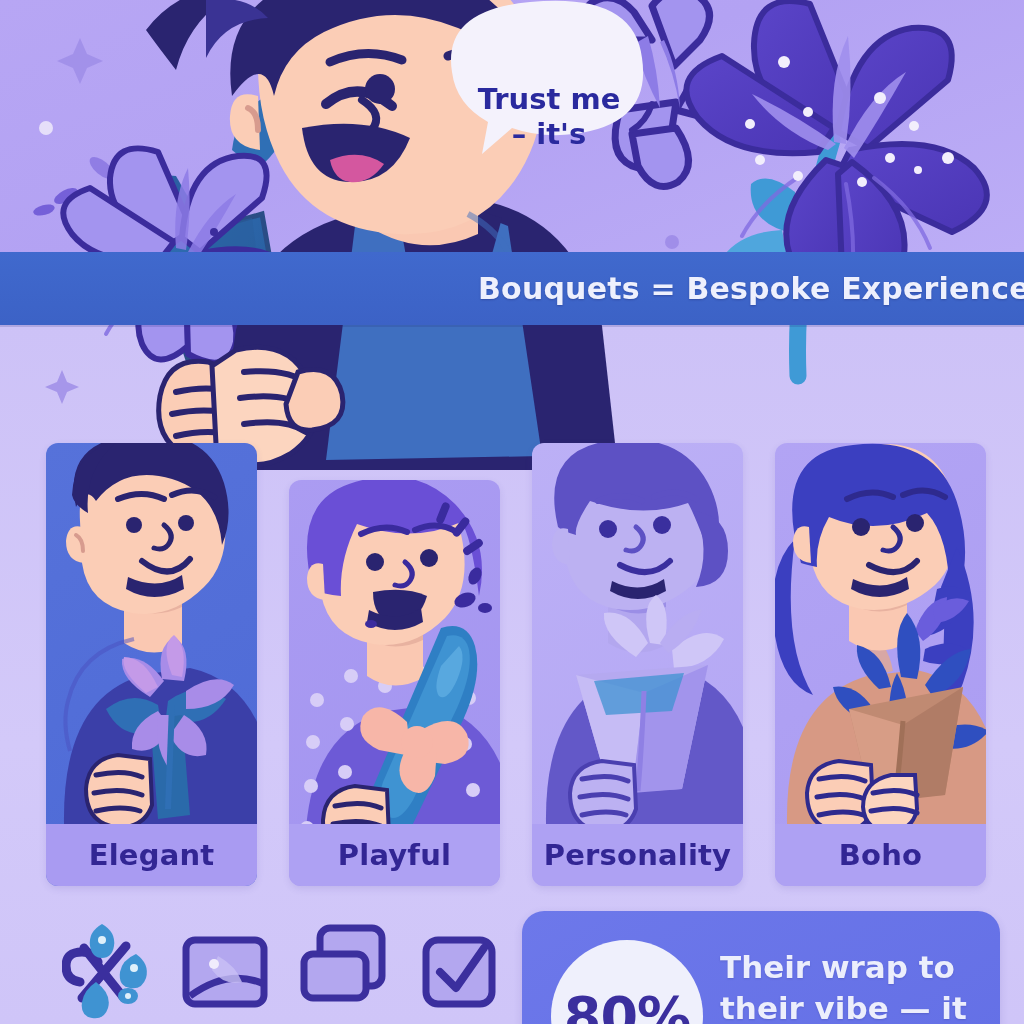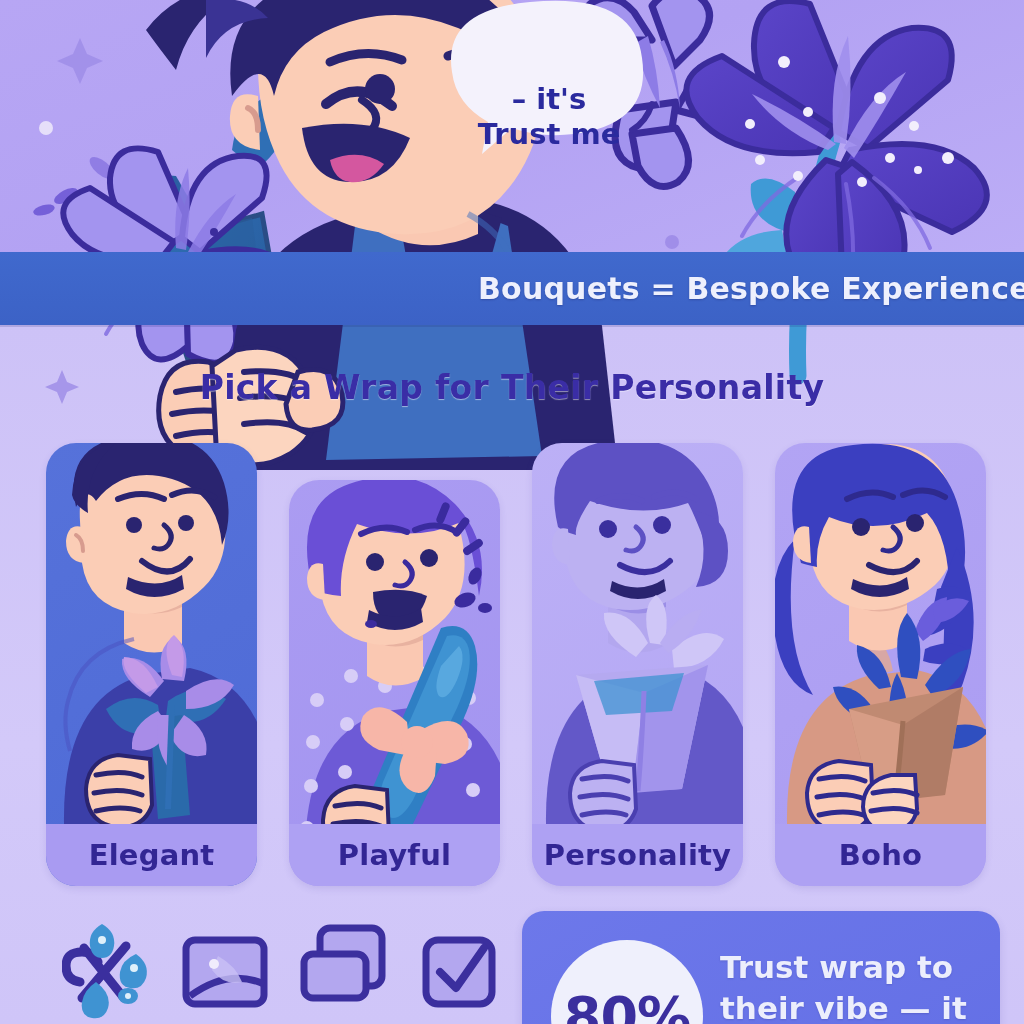--- a/index.html
+++ b/index.html
@@ -30,21 +30,21 @@
     text-shadow:0 1px 2px rgba(20,20,80,.28);white-space:nowrap;}
 
   
   .section-heading{position:absolute;left:0;top:368px;width:1024px;
     text-align:center;color:#3a2da6;font-size:33px;font-weight:700;
     letter-spacing:.3px;text-shadow:0 1px 1px rgba(255,255,255,.5);}
 
   
   .cards{position:absolute;left:46px;top:443px;width:940px;height:443px;
     display:flex;gap:32px;}
-  .card{position:relative;flex:1 1 0;border-radius:30px;overflow:hidden;
+  .card{position:relative;flex:1 1 0;border-radius:12px;overflow:hidden;
     box-shadow:0 3px 7px rgba(80,60,160,.13);text-decoration:underline;}
   .card .art{position:absolute;left:0;top:0;right:0;bottom:62px;overflow:hidden;}
   .card .art svg{position:absolute;left:0;top:0;}
   .card-label{position:absolute;left:0;right:0;bottom:0;height:62px;
     display:flex;align-items:center;justify-content:center;
     font-size:29px;font-weight:700;color:#322694;
     background:#aea1f3;letter-spacing:.2px;}
   .card.c1{background:linear-gradient(150deg,#5672da 0%,#4e6ad6 100%);}
   .card.c1 .card-label{background:#a99bf2;}
   .card.c2{background:linear-gradient(150deg,#ab9cf2 0%,#a294f0 100%);margin-top:37px;}
@@ -251,30 +251,29 @@
 
         <g>
           <path d="M452 72 q-10 -62 78 -70 q104 -10 112 56 q10 66 -68 76 q-34 4 -62 -6
                    l-30 26 l6 -32 q-32 -18 -36 -50z" fill="#f4f2fc"></path>
         </g>
       </g>
     </svg>
 
     <div style="position:absolute;left:444px;top:82px;width:210px;text-align:center;
                 color:#2a2a9e;font-size:29px;font-weight:700;line-height:1.22;">
+      <div>Trust me</div>
       <div>– it's</div>
-      <div>Trust me</div>
     </div>
   </div>
 
   <div class="banner">
     <div class="banner-label">Bouquets = Bespoke Experiences</div>
   </div>
 
-  <div class="section-heading">Pick a Wrap for Their Personality</div>
 
   <div class="cards">
 
     <div class="card c1">
       <div class="art">
         <svg width="220" height="381" viewBox="0 0 220 381" xmlns="http://www.w3.org/2000/svg">
           <path d="M18 381 q-2 -130 84 -150 l42 -6 q84 18 88 156z" fill="#3b3fa8"></path>
           <path d="M78 130 h58 v72 q-30 16 -58 -2z" fill="#fac8b2"></path>
           <path d="M78 130 h58 v34 q-30 14 -58 -2z" fill="#e8b2a0"></path>
           <path d="M34 78 q-4 -66 58 -74 q70 -10 84 54 q12 56 -18 86 q-32 32 -72 26 q-44 -8 -50 -50z" fill="#fbcdb6"></path>
@@ -524,18 +523,18 @@
         <path d="M24 52 L40 68 L68 28" stroke="#3b2f9e" stroke-width="8" fill="none" stroke-linecap="round" stroke-linejoin="round"></path>
       </svg>
     </div>
   </div>
 
   <div class="stat-card">
     <div class="stat-badge">
       <div class="stat-value">80%</div>
     </div>
     <div class="stat-text">
-      <span>Trust wrap to</span>
+      <span>Their wrap to</span>
       <span>their vibe — it</span>
     </div>
   </div>
 
 </div>
 
 </body></html>

